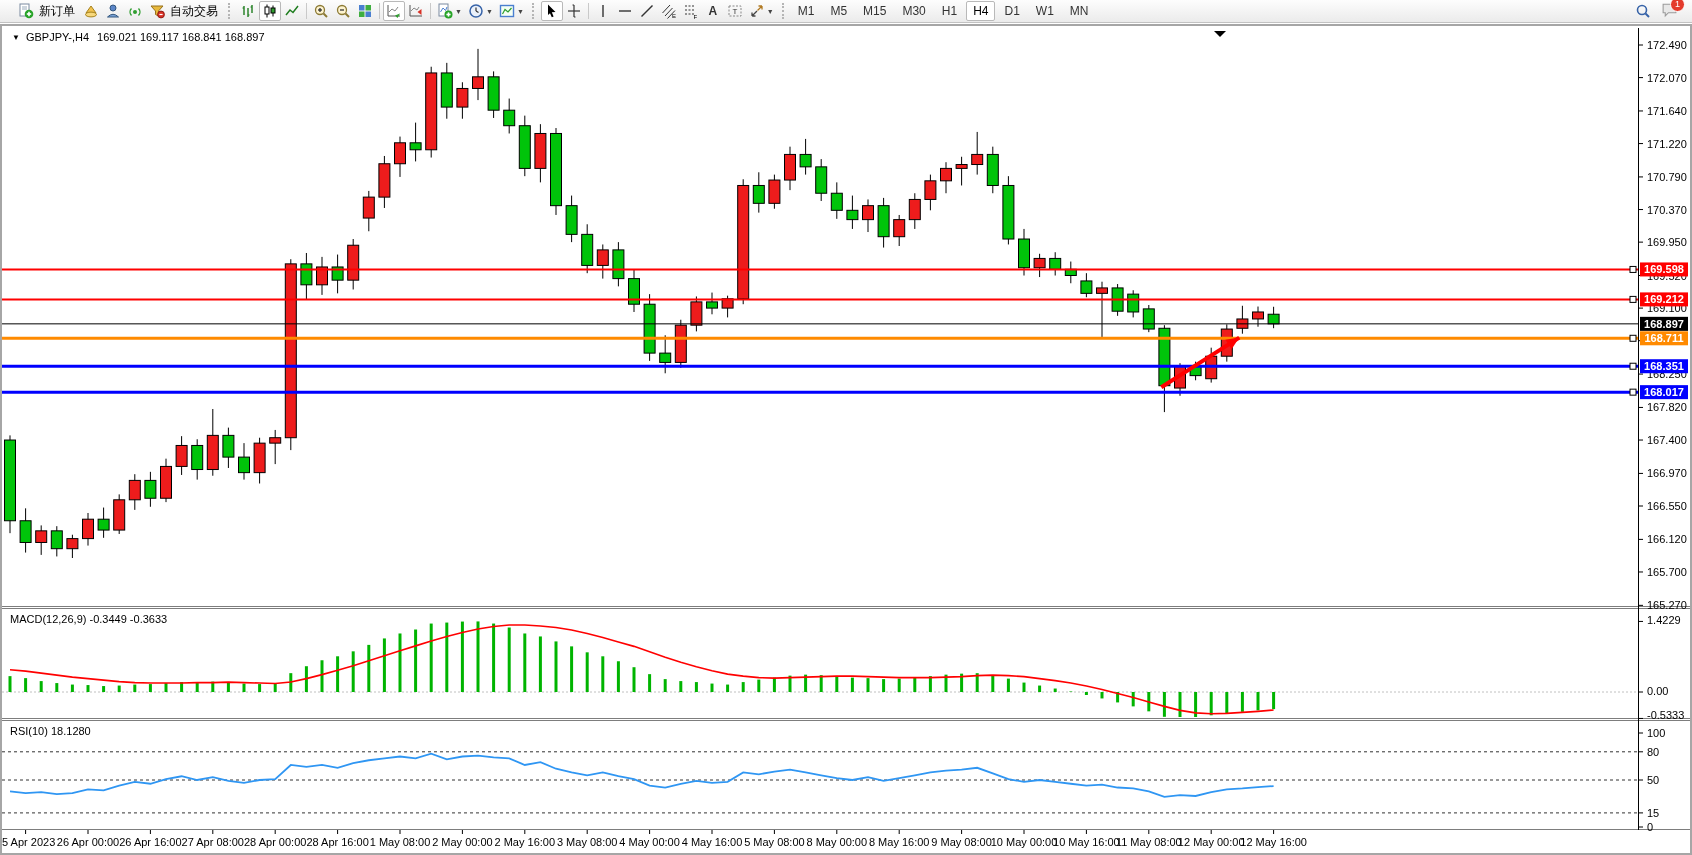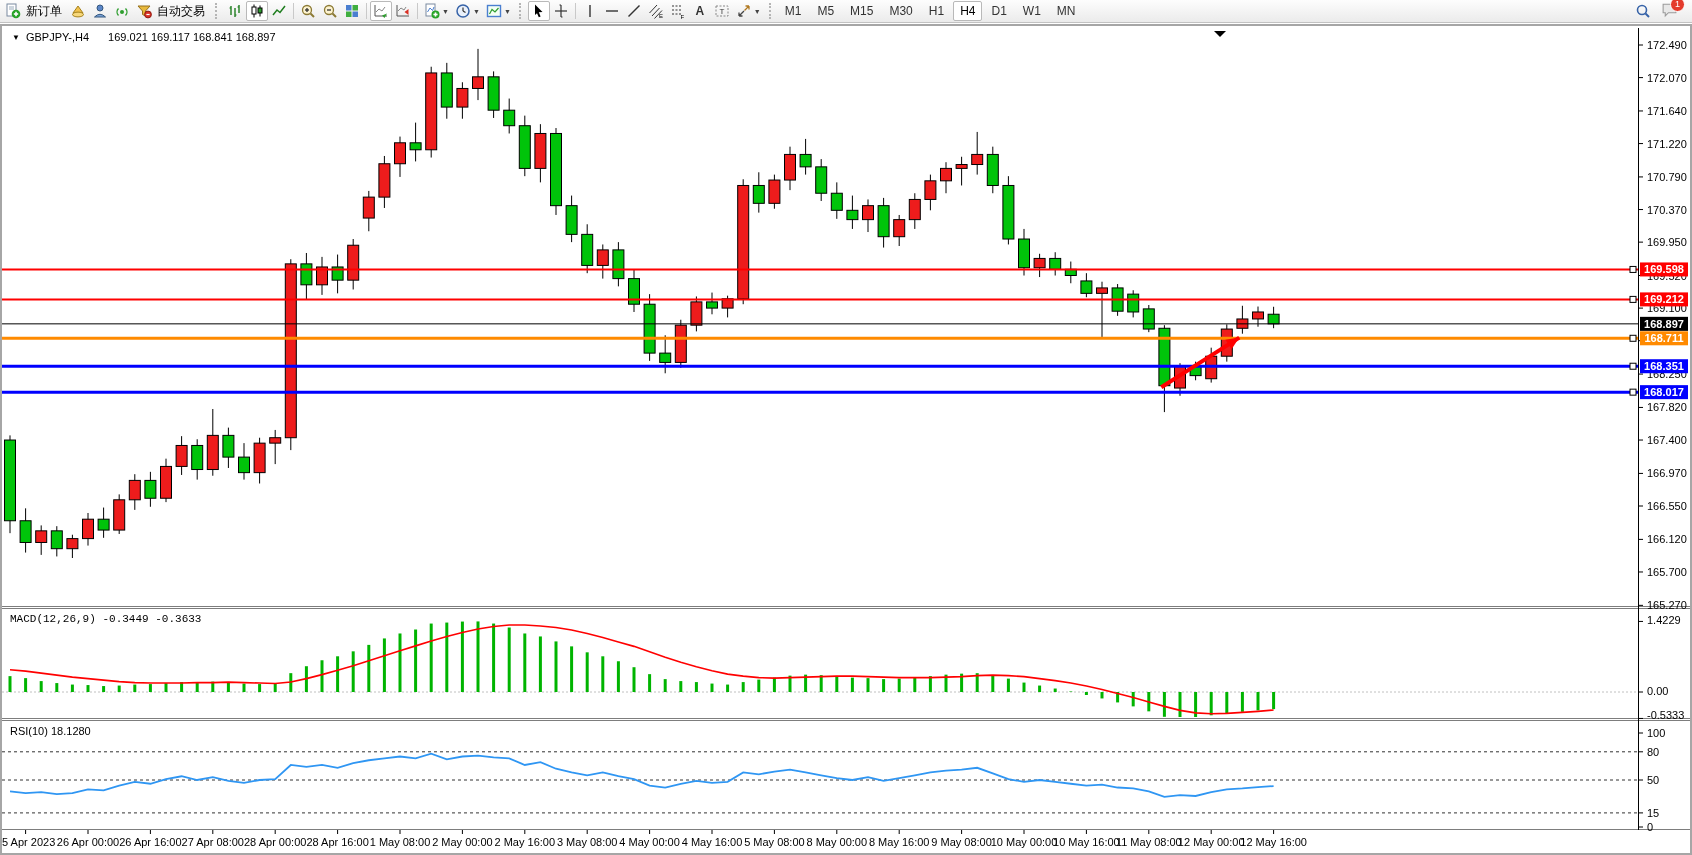--- a/index.html
+++ b/index.html
@@ -1,44 +1,44 @@
 <!DOCTYPE html>
 <html><head>
 <meta charset="utf-8">
 <style>
   html,body{margin:0;padding:0;width:1692px;height:855px;overflow:hidden;
     font-family:"Liberation Sans",sans-serif;background:#fff;}
   
   .toolbar{position:absolute;top:0;left:0;width:1692px;height:23px;
     background:linear-gradient(#fdfdfd,#ebebeb);border-bottom:1px solid #c2c2c2;
-    display:flex;align-items:center;padding-left:2px;box-sizing:border-box;}
+    display:flex;align-items:center;padding-left:15px;box-sizing:border-box;}
   .tbtn{height:20px;min-width:22px;display:flex;align-items:center;justify-content:center;
     border:1px solid transparent;border-radius:2px;padding:0 2px;box-sizing:border-box;}
   .tbtn.pressed{background:#fff;border-color:#b9b9b9;}
   .tlabel{font-size:12px;color:#000;margin:0 5px 0 2px;white-space:nowrap;}
   .sep{width:1px;height:16px;background:#c9c9c9;margin:0 3px;}
   .grip{width:3px;height:16px;border-left:2px dotted #b5b5b5;margin:0 4px 0 5px;}
   .caret{font-size:7px;color:#444;margin-left:2px;}
   .tf-btn{font-size:12px;color:#333;padding:3px 6px;border:1px solid transparent;border-radius:2px;
     font-family:"Liberation Sans",sans-serif;line-height:1;}
   .tf-btn.active{background:#fff;border-color:#b9b9b9;color:#000;}
   .toolbar-right{margin-left:auto;display:flex;align-items:center;gap:10px;margin-right:14px;}
   .badge{position:absolute;top:-4px;right:-7px;background:#e43b2c;color:#fff;font-size:9px;
     width:13px;height:13px;border-radius:50%;display:flex;align-items:center;justify-content:center;
     border:1px solid #fff;}
   .chat-wrap{position:relative;}
   
   .chart-wrap{position:absolute;top:24px;left:0;width:1692px;height:831px;box-sizing:border-box;
     border:2px solid #a6a6a6;background:#fff;}
   .overlay-label{position:absolute;font-size:11px;color:#000;white-space:nowrap;z-index:5;}
   #chart-title{left:10px;top:5px;}
-  #macd-label{left:8px;top:587px;font-family:Liberation Mono, monospace;}
+  #macd-label{left:8px;top:587px;}
   #rsi-label{left:8px;top:699px;}
   .tri{display:inline-block;font-size:8px;vertical-align:1px;margin-right:6px;color:#000;}
-  .vals{margin-left:19px;}
+  .vals{margin-left:8px;}
   svg text{font-family:"Liberation Sans",sans-serif;}
 </style>
 </head>
 <body>
 
 <div class="toolbar">
   <div class="tbtn">
     <svg viewBox="0 0 16 16" width="16" height="16">
         <rect x="2" y="1" width="9" height="12" fill="#fff" stroke="#7a8aa0"></rect>
         <line x1="4" y1="4" x2="9" y2="4" stroke="#9ab"></line>

